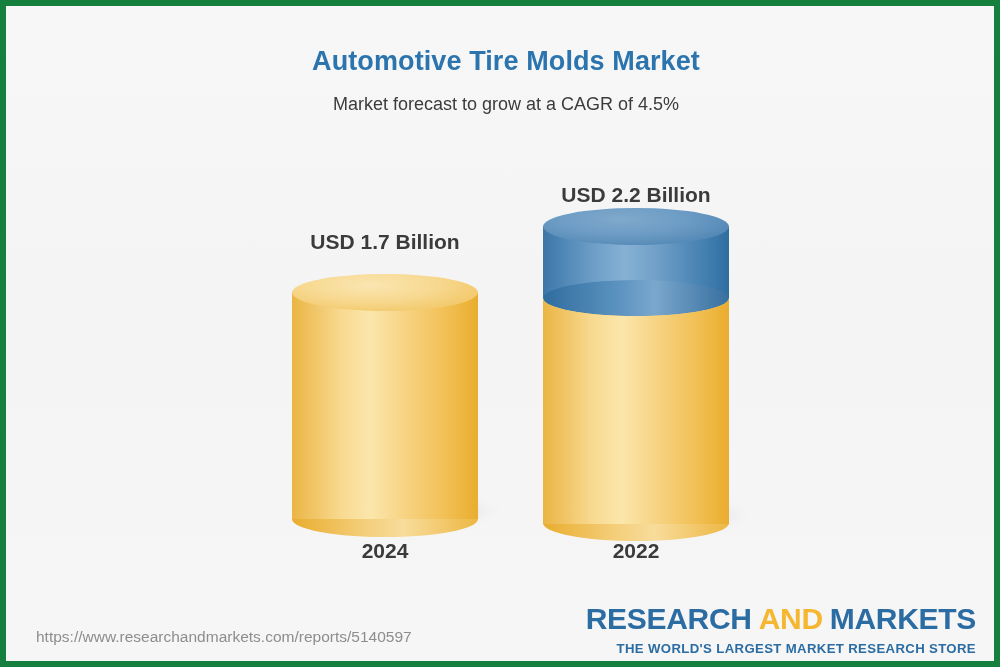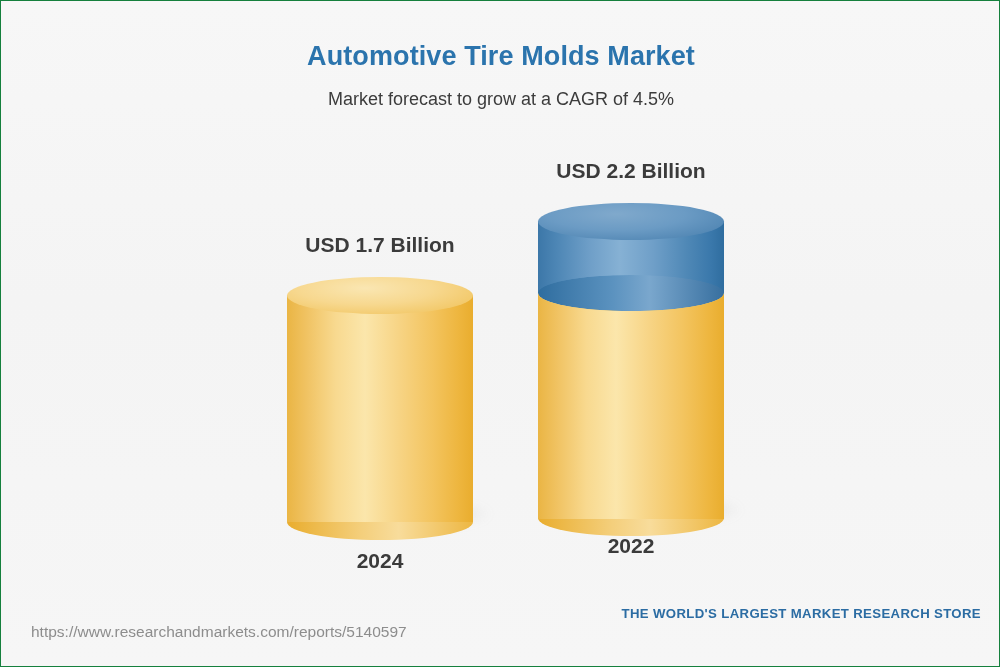--- a/index.html
+++ b/index.html
@@ -13,21 +13,21 @@
     overflow: hidden;
     font-family: "Liberation Sans", sans-serif;
   }
 
   #canvas {
     position: relative;
     width: 1000px;
     height: 667px;
     background: #f5f5f5;
     box-sizing: border-box;
-    border: 1px solid #15803d;
+    border: 6px solid #15803d;
     overflow: hidden;
   }
 
   
   #canvas::before {
     content: "";
     position: absolute;
     left: 0; top: 0; right: 0; bottom: 0;
     background: linear-gradient(180deg, #f7f7f7 0%, #f4f4f4 45%, #f6f6f6 100%);
     pointer-events: none;
@@ -178,56 +178,57 @@
 <body>
 
 <div id="canvas">
 
   <div id="title" class="layer">Automotive Tire Molds Market</div>
 
   <div id="subtitle" class="layer">Market forecast to grow at a CAGR of 4.5%</div>
 
   <div id="plot" class="layer">
 
-    <div class="bar-group" style="left:286px; top:204px; width:191px; height:330px;">
+    <div class="bar-group" style="left:286px; top:196px; width:191px; height:330px;">
 
       <div class="value-label" style="left:-22px; top:28px; width:230px;">USD 1.7 Billion</div>
 
       <div class="cyl-shadow" style="left:8px; top:292px; width:196px; height:34px;"></div>
 
       <div class="cyl-cap cap-yellow-bottom" style="left:0px; top:299px; width:186px; height:36px;"></div>
 
       <div class="cyl-body fill-yellow" style="left:0px; top:90px; width:186px; height:227px;"></div>
 
       <div class="cyl-cap cap-yellow" style="left:0px; top:72px; width:186px; height:37px;"></div>
     </div>
 
     <div class="bar-group" style="left:537px; top:130px; width:186px; height:400px;">
 
-      <div class="value-label" style="left:-22px; top:28px; width:230px;">USD 2.2 Billion</div>
+      <div class="value-label" style="left:-22px; top:47px; width:230px;">USD 2.2 Billion</div>
 
       <div class="cyl-shadow" style="left:8px; top:362px; width:196px; height:34px;"></div>
 
       <div class="cyl-cap cap-yellow-bottom" style="left:0px; top:369px; width:186px; height:36px;"></div>
 
       <div class="cyl-body fill-yellow" style="left:0px; top:162px; width:186px; height:226px;"></div>
 
       <div class="cyl-cap cap-yellow" style="left:0px; top:144px; width:186px; height:36px;"></div>
 
       <div class="cyl-body fill-blue" style="left:0px; top:90px; width:186px; height:72px;"></div>
 
       <div class="cyl-cap cap-blue-bottom" style="left:0px; top:144px; width:186px; height:36px; clip-path: inset(0 0 0 0 round 50%);"></div>
 
       <div class="cyl-cap cap-blue" style="left:0px; top:72px; width:186px; height:37px;"></div>
     </div>
 
-    <div class="cat-label" style="left:286px; top:548px; width:186px;">2024</div>
+    <div class="cat-label" style="left:286px; top:533px; width:186px;">2024</div>
 
     <div class="cat-label" style="left:537px; top:533px; width:186px;">2022</div>
   </div>
 
   <div id="footer-url" class="layer">https://www.researchandmarkets.com/reports/5140597</div>
 
   <div id="logo" class="layer">
+    <div id="logo-main"><span>RESEARCH</span><span class="gold" style="padding:0 7px;">AND</span><span>MARKETS</span></div>
     <div id="logo-tagline">THE WORLD'S LARGEST MARKET RESEARCH STORE</div>
   </div>
 
 </div>
 
 </body></html>

